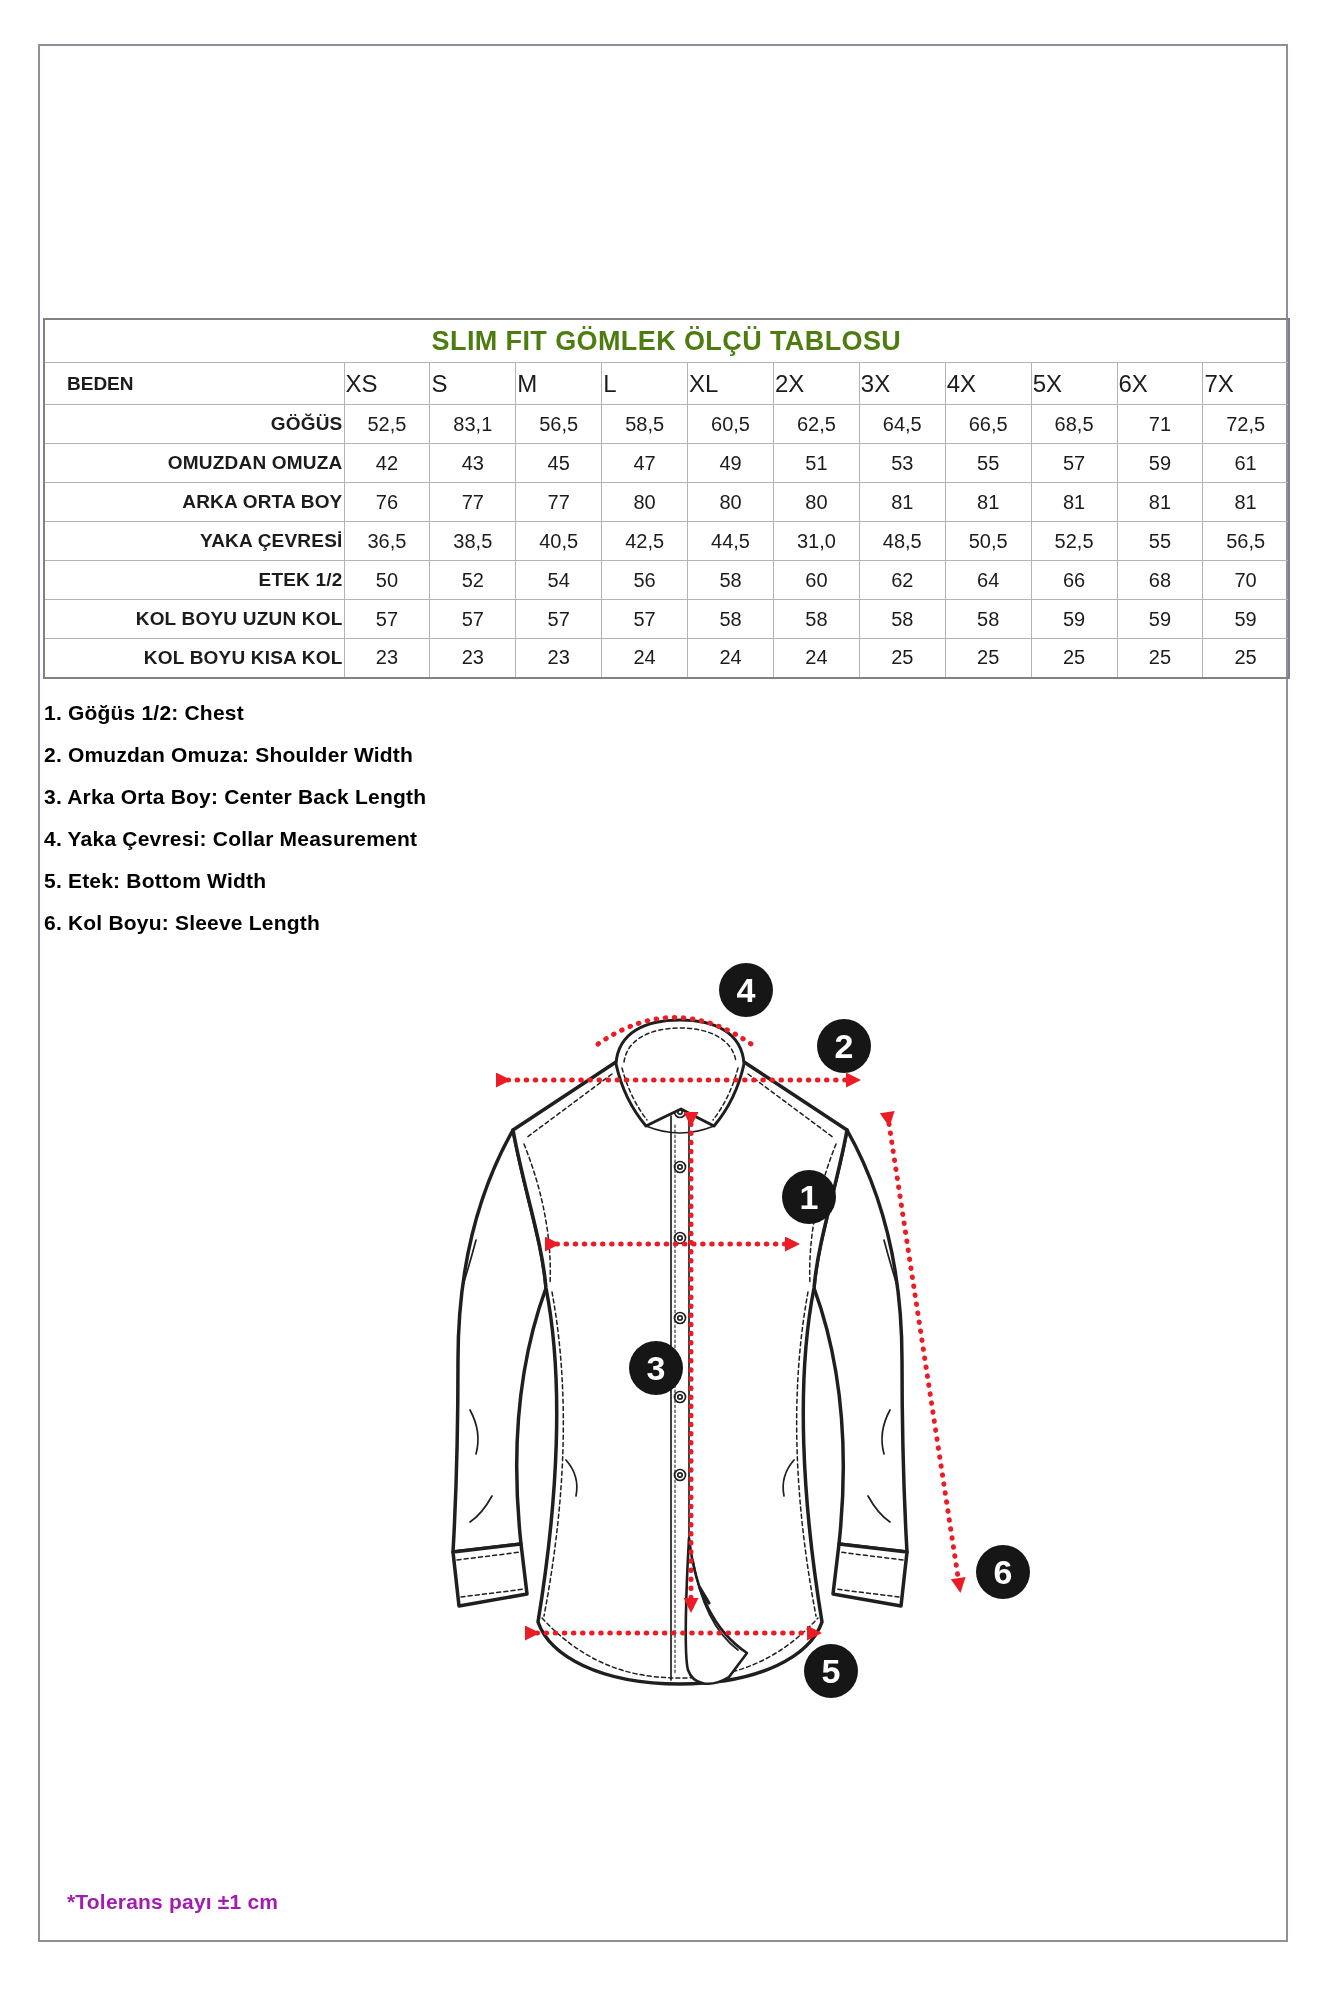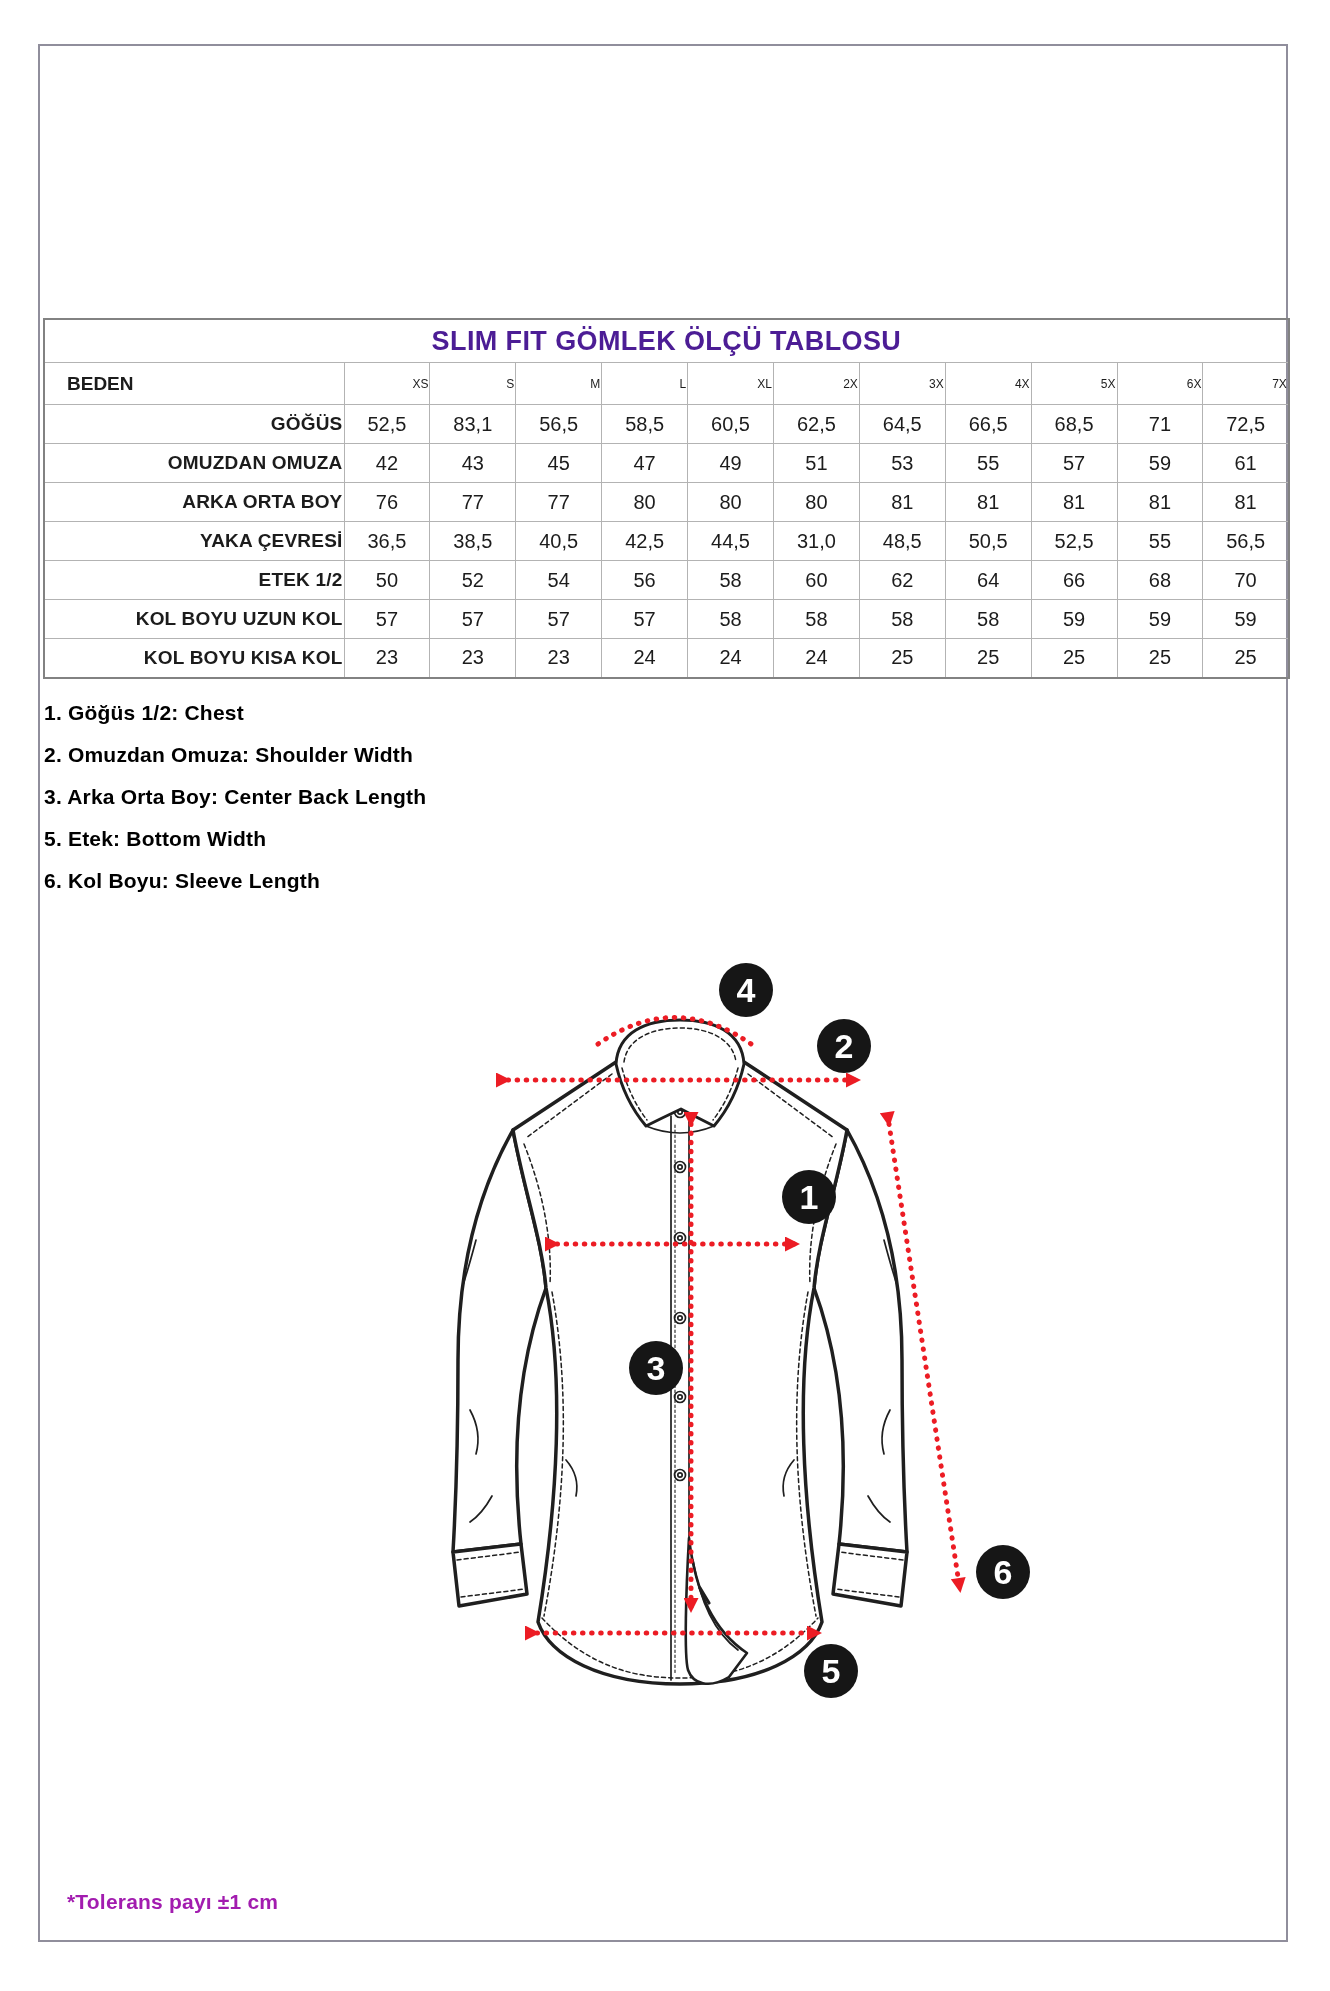--- a/index.html
+++ b/index.html
@@ -16,23 +16,23 @@
     position:absolute; left:43px; top:318px; width:1245px;
     border-collapse:collapse; table-layout:fixed;
     border:2px solid #828282;
   }
   table.size-table td, table.size-table th {
     border:1px solid #b3b3b3; vertical-align:middle;
     color:#1c1c1c; overflow:hidden; white-space:nowrap;
   }
   tr.title-row td {
     height:40px; text-align:center;
-    font-size:27px; font-weight:700; letter-spacing:0.4px; color:#4c1d95;
-  }
-  tr.head-row th { height:39px; font-size:12px; font-weight:400; text-align:right; }
+    font-size:27px; font-weight:700; letter-spacing:0.4px; color:#4d7c0f;
+  }
+  tr.head-row th { height:39px; font-size:24px; font-weight:400; text-align:left; }
   tr.head-row th.label-col { text-align:left; padding-left:22px; font-weight:800; font-size:19px; }
   tr.data-row { height:39px; }
   tr.data-row th {
     text-align:right; padding-left:13px; font-weight:700; font-size:19px; letter-spacing:0.2px;
   }
   tr.data-row td { text-align:center; font-size:20px; font-weight:400; }
   
   .legend { position:absolute; left:44px; top:692px; }
   .legend-item {
     height:42px; line-height:42px; font-size:21px; font-weight:600;
@@ -182,20 +182,21 @@
         <td>25</td>
         <td>25</td>
       </tr>
     </tbody>
   </table>
 
   <div class="legend">
     <div class="legend-item">1. Göğüs 1/2: Chest</div>
     <div class="legend-item">2. Omuzdan Omuza: Shoulder Width</div>
     <div class="legend-item">3. Arka Orta Boy: Center Back Length</div>
+    <div class="legend-item">4. Yaka Çevresi: Collar Measurement</div>
     <div class="legend-item">5. Etek: Bottom Width</div>
     <div class="legend-item">6. Kol Boyu: Sleeve Length</div>
   </div>
 
   <svg class="diagram" viewBox="0 0 780 800">
     <defs>
       <marker id="ah" viewBox="0 0 10 10" markerUnits="userSpaceOnUse" markerWidth="18" markerHeight="15" refX="8" refY="5" orient="auto">
         <path d="M0 0 L10 5 L0 10 Z" fill="#ec1c24"></path>
       </marker>
     </defs>

